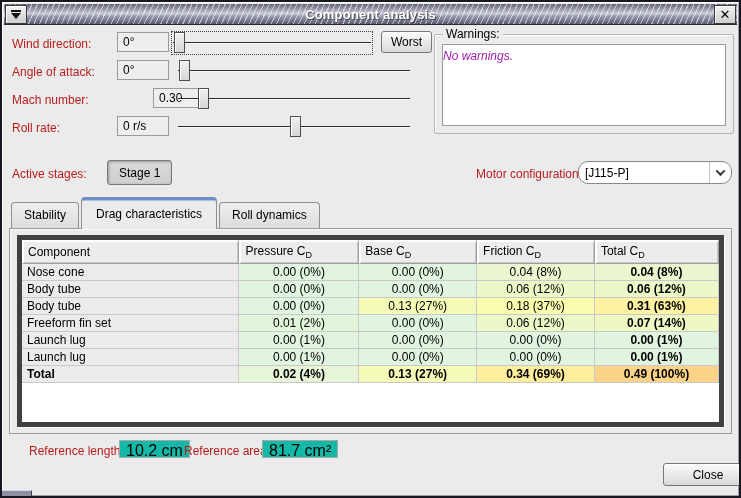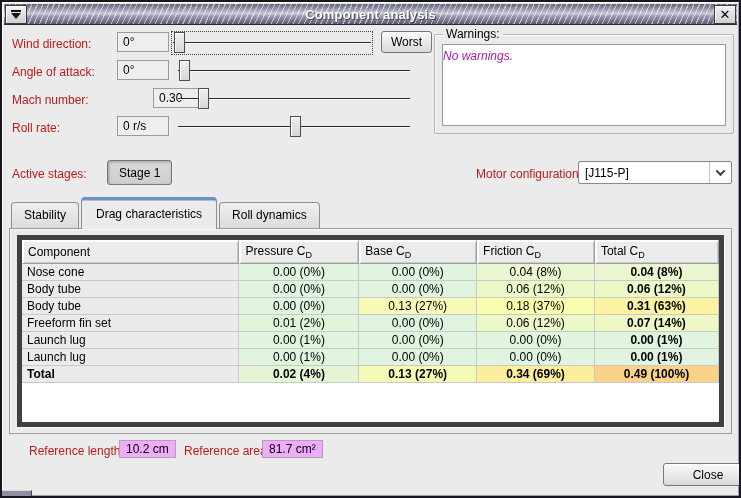--- a/index.html
+++ b/index.html
@@ -128,21 +128,21 @@
     white-space:nowrap; overflow:hidden;
   }
   td.comp { background:#ebebeb; }
   td.val { text-align:center; }
   td.val-total { font-weight:bold; }
   tr.total-row td { font-weight:bold; }
   .sub { font-size:9px; vertical-align:-3px; }
 
   
   .refbox {
-    position:absolute; height:18px; font-size:12px; background:#f0abfc;
+    position:absolute; height:18px; font-size:16px; background:#14b8a6;
     border:1px solid #a8a8a8; padding:1px 6px; white-space:nowrap;
   }
   .close-btn { position:absolute; width:90px; height:23px; font-size:12px; }
 
   .resize-corner { position:absolute; left:0; bottom:0; width:30px; height:6px; background:#8f8fa3; border-top:1px solid #d8d8e2; border-right:1px solid #3a3a4a; }
 </style>
 </head>
 <body>
 
 <div class="window">
@@ -193,21 +193,21 @@
 
     <div class="group" style="left:430px;top:8px;width:300px;height:100px;">
       <div class="group-title">Warnings:</div>
       <div class="warn-list">No warnings.</div>
     </div>
 
     <div class="lbl" style="left:8px;top:141px;">Active stages:</div>
     <button class="btn toggle-on" style="position:absolute;left:103px;top:134px;height:25px;padding:0 11px;">Stage 1</button>
 
     <div class="lbl" style="left:472px;top:141px;">Motor configuration:</div>
-    <div class="combo" style="left:574px;top:135px;width:154px;">
+    <div class="combo" style="left:574px;top:135px;width:154px;border-radius:10px;">
       <span class="val">[J115-P]</span>
       <span class="dd">
           <span class="chevron"></span>
         </span>
     </div>
 
     <div class="tabs">
       <div class="tab">Stability</div>
       <div class="tab selected">Drag characteristics</div>
       <div class="tab">Roll dynamics</div>

